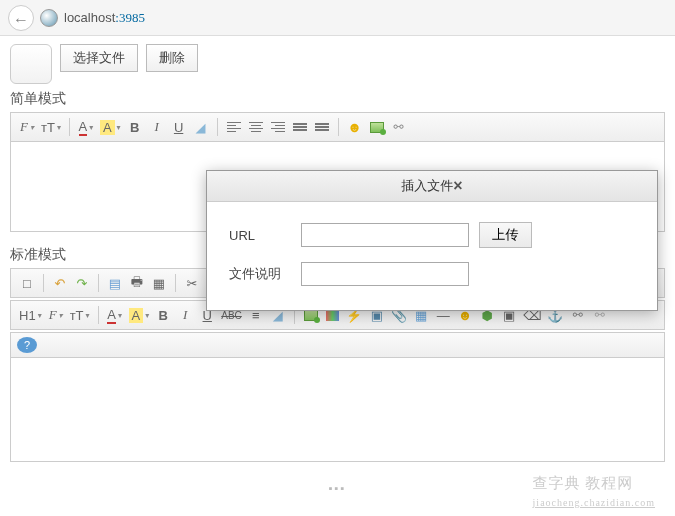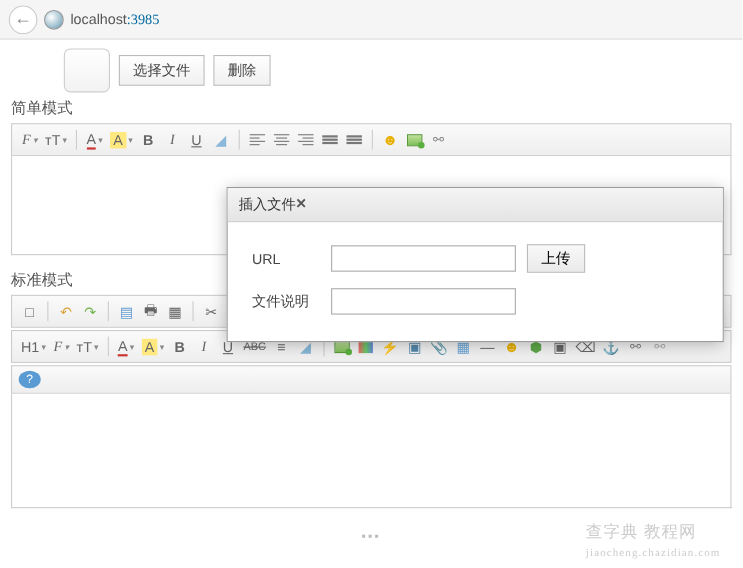--- a/index.html
+++ b/index.html
@@ -6,21 +6,21 @@
 body { font-family: "Microsoft YaHei", Arial, sans-serif; font-size: 13px; color: #333; background: #fff; width: 675px; height: 516px; overflow: hidden; position: relative; }
 
 .browser-bar { display: flex; align-items: center; height: 36px; background: #f5f5f5; border-bottom: 1px solid #ddd; padding: 0 8px; }
 .back-btn { width: 26px; height: 26px; border-radius: 50%; background: #fff; border: 1px solid #ccc; display: flex; align-items: center; justify-content: center; color: #888; font-size: 16px; margin-right: 6px; cursor: pointer; }
 .globe { width: 18px; height: 18px; border-radius: 50%; background: radial-gradient(circle at 35% 35%, #fff, #a0c0d0 60%, #6090a8); margin-right: 6px; border: 1px solid #999; }
 .url-bar { flex: 1; color: #555; font-size: 13px; }
 .url-bar .port { color: #0369a1; font-family: Liberation Serif, serif; }
 
 .content { padding: 8px 10px; }
 .section-label { color: #555; font-size: 14px; margin: 6px 0 4px; }
-.icon-row { display: flex; align-items: center; gap: 8px; margin-bottom: 6px; margin-left: 48px; }
+.icon-row { display: flex; align-items: flex-start; gap: 8px; margin-bottom: 6px; }
 .icon-box { width: 42px; height: 40px; border: 1px solid #ccc; border-radius: 6px; background: linear-gradient(#fff, #f2f2f2); }
 .btn { padding: 4px 12px; border: 1px solid #bbb; background: linear-gradient(#fff, #f0f0f0); font-size: 13px; cursor: pointer; color: #444; }
 
 .editor-toolbar { background: linear-gradient(#fafafa, #eee); border: 1px solid #ccc; padding: 4px 6px; display: flex; align-items: center; flex-wrap: wrap; gap: 2px; }
 .tb-item { min-width: 20px; height: 20px; display: inline-flex; align-items: center; justify-content: center; color: #666; font-size: 13px; cursor: pointer; padding: 0 2px; }
 .tb-sep { width: 1px; height: 18px; background: #ccc; margin: 0 4px; }
 .tb-drop::after { content: "▾"; font-size: 8px; color: #888; margin-left: 2px; }
 .editor-body { border: 1px solid #ccc; border-top: none; height: 90px; background: #fff; }
 .editor-body2 { border: 1px solid #ccc; border-top: none; height: 104px; background: #fff; }
 
@@ -29,33 +29,33 @@
 .ital { font-style: italic; font-family: Georgia, serif; }
 .uline { text-decoration: underline; }
 .strike { text-decoration: line-through; }
 
 .ic-align { display: inline-block; width: 14px; }
 .ic-align span { display: block; height: 1.5px; background: #777; margin: 1.5px 0; }
 .smiley { color: #e8b000; font-size: 14px; }
 .link-ic { color: #888; font-size: 12px; }
 
 .dialog { position: absolute; top: 170px; left: 206px; width: 452px; background: #fff; border: 1px solid #999; box-shadow: 0 3px 14px rgba(0,0,0,0.3); }
-.dlg-title { background: linear-gradient(#f4f4f4, #e4e4e4); padding: 6px 10px; font-size: 13px; display: flex; justify-content: flex-start; align-items: center; border-bottom: 1px solid #ccc; }
+.dlg-title { background: linear-gradient(#f4f4f4, #e4e4e4); padding: 6px 10px; font-size: 13px; display: flex; justify-content: center; align-items: center; border-bottom: 1px solid #ccc; }
 .dlg-close { cursor: pointer; font-size: 16px; color: #555; font-weight: bold; }
 .dlg-body { padding: 20px 22px 10px; }
 .dlg-row { display: flex; align-items: center; margin-bottom: 14px; }
 .dlg-label { width: 72px; color: #444; }
 .dlg-input { width: 168px; height: 24px; border: 1px solid #aaa; padding: 0 4px; }
 .dlg-upload { margin-left: 10px; padding: 3px 12px; border: 1px solid #bbb; background: linear-gradient(#f8f8f8,#eaeaea); cursor: pointer; }
 .dlg-footer { padding: 8px 16px 14px; text-align: right; }
 .dlg-footer .btn { margin-left: 10px; padding: 5px 18px; }
 
 .resize-grip { position: absolute; bottom: 22px; left: 0; right: 0; text-align: center; color: #bbb; font-size: 11px; letter-spacing: 2px; }
 .watermark { position: absolute; bottom: 6px; right: 20px; color: #ccc; font-size: 15px; font-family: SimSun, serif; letter-spacing: 1px; }
-.wm-sub { font-size: 10px; color: #ccc; }
+.wm-sub { font-size: 10px; color: #ccc; text-decoration: underline; }
 
 .color-sq { display:inline-block; width:13px; height:12px; }
 .pic-ic { background: linear-gradient(#bfe19a,#7fbf5a); width:14px; height:11px; display:inline-block; border:1px solid #5a9a3a; position:relative; }
 .pic-ic::after { content:""; position:absolute; right:-3px; bottom:-3px; width:6px; height:6px; background:#5aaf3f; border-radius:50%; font-size:8px; }
 .row2 { margin-top: 2px; }
 </style>
 </head>
 <body>
 
 <div class="browser-bar">

